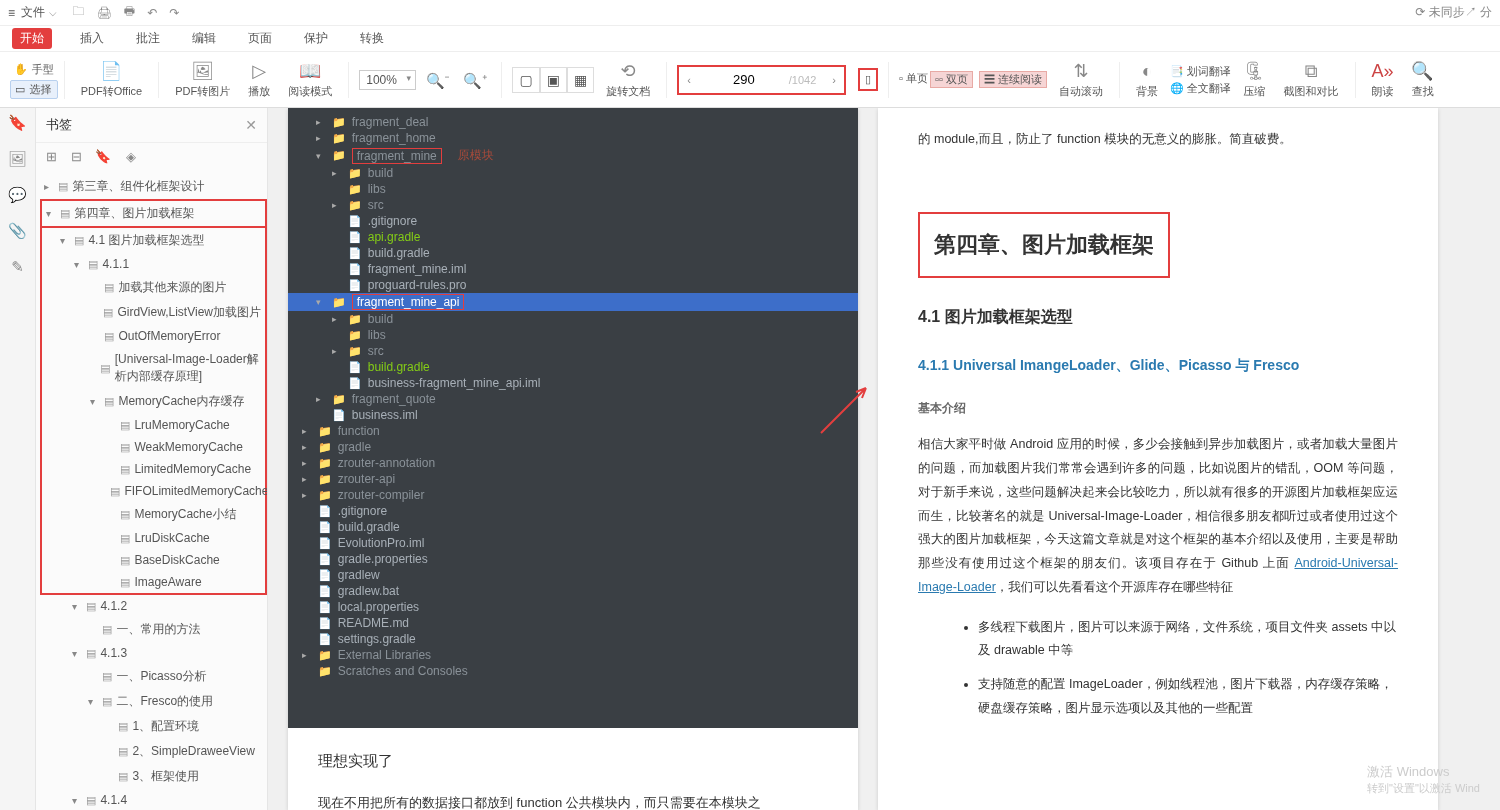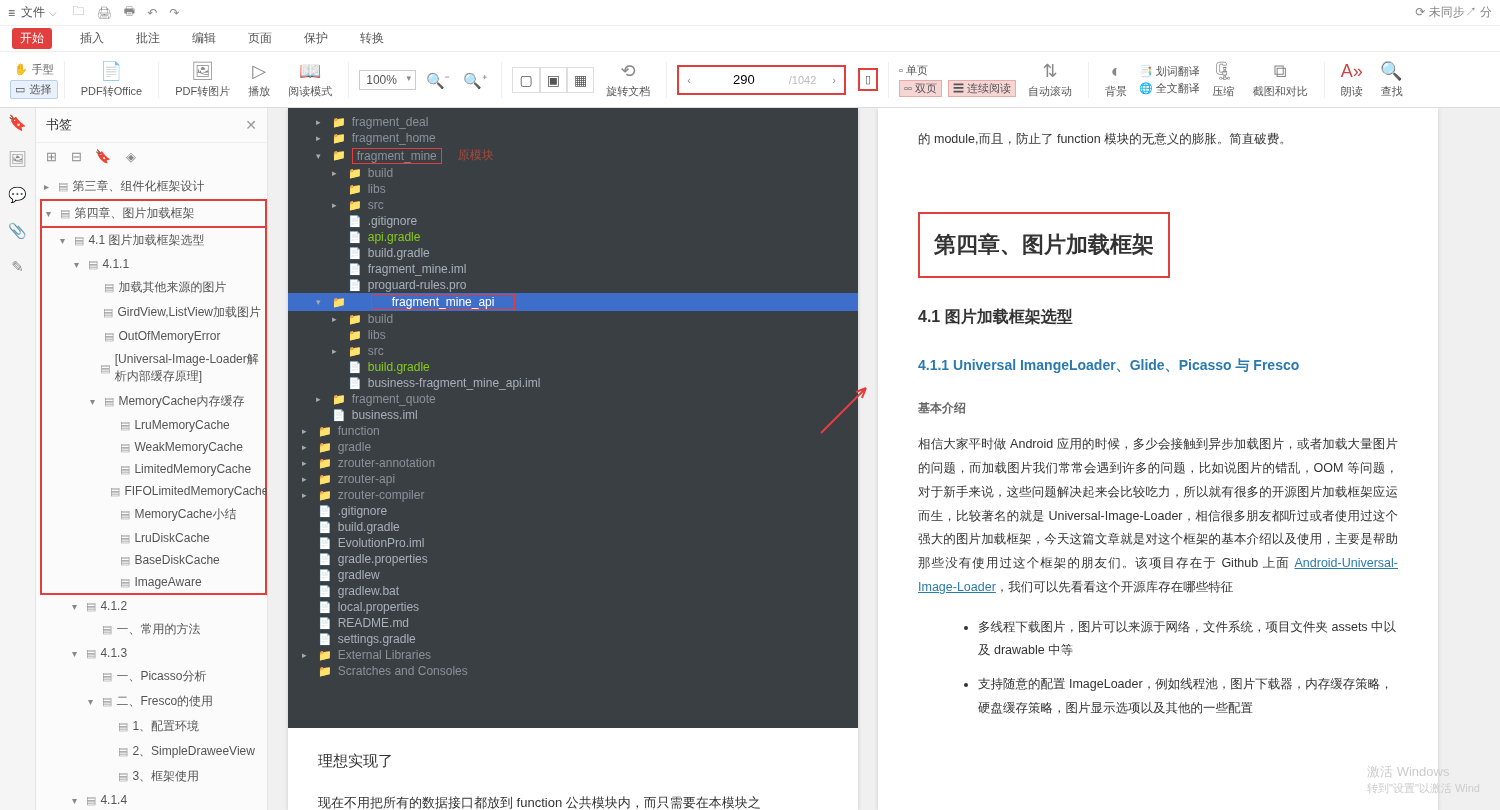--- a/index.html
+++ b/index.html
@@ -157,21 +157,21 @@
     </div>
   <div class="sep"></div>
   <div class="page-nav">
     <span class="arrow">‹</span>
     <input class="page-input" value="290" style="">
     <span class="page-total">/1042</span>
     <span class="arrow">›</span>
   </div>
   <span style="border:2px solid #e33e3e;padding:3px 5px;margin-left:6px;">▯</span>
   <div class="sep"></div>
-  <div style="display:flex;flex-direction:column;font-size:11px;gap:2px;">
+  <div style="display:flex;flex-direction:row;font-size:11px;gap:2px;">
     <span>▫ <span>单页</span></span>
     <span style="display:flex;gap:6px;">
       <span style="background:#f6d5d5;border:1px solid #e8aaa5;padding:0 4px;">▫▫ <span>双页</span></span>
       <span style="background:#f6d5d5;border:1px solid #e8aaa5;padding:0 4px;">☰ <span>连续阅读</span></span>
     </span>
   </div>
   <div class="group">
       <span class="icon">⇅</span>
       <span>自动滚动</span>
     </div>
@@ -414,21 +414,21 @@
             <span class="file">fragment_mine.iml</span>
           </div>
           <div class="row ind2">
             <span class="tri"></span>
             <span style="font-size: 11px;">📄</span>
             <span class="file">proguard-rules.pro</span>
           </div>
           <div class="row ind1 sel">
             <span class="tri">▾</span>
             <span style="font-size: 11px;">📁</span>
-            <span class="red-outline" style="padding: 0px 20px; margin-left: 19px;"><span class="folder">fragment_mine_api</span></span>
+            <span class="red-outline" style="padding: 0px 4px;"><span class="folder">fragment_mine_api</span></span>
           </div>
           <div class="row ind2">
             <span class="tri">▸</span>
             <span style="font-size: 11px;">📁</span>
             <span class="folder">build</span>
           </div>
           <div class="row ind2">
             <span class="tri"></span>
             <span style="font-size: 11px;">📁</span>
             <span class="folder">libs</span>

